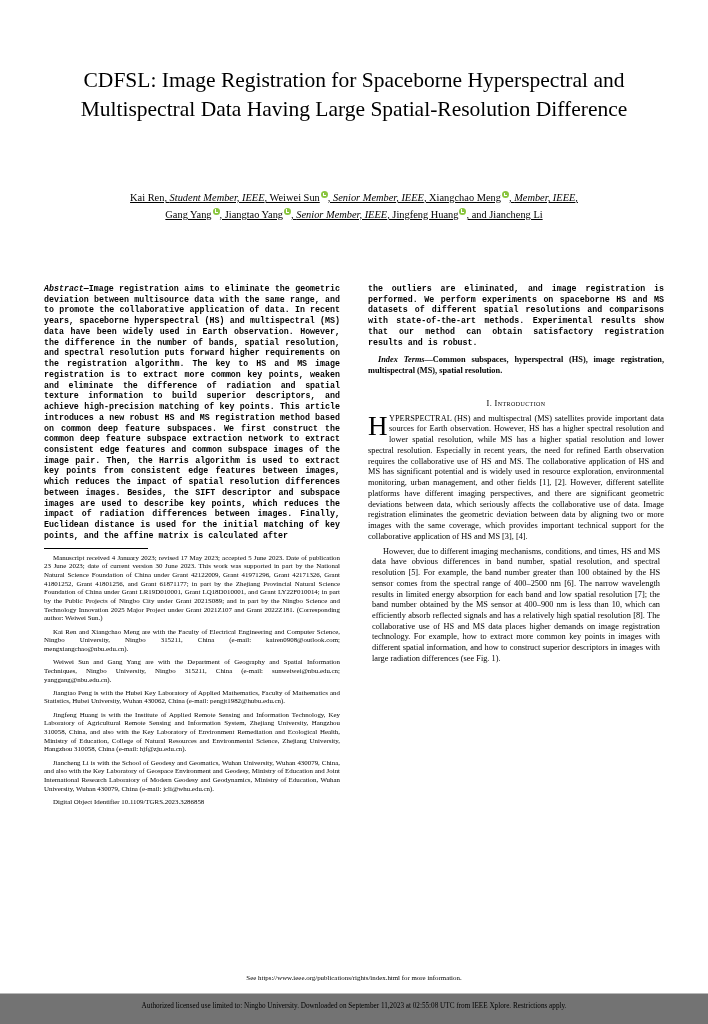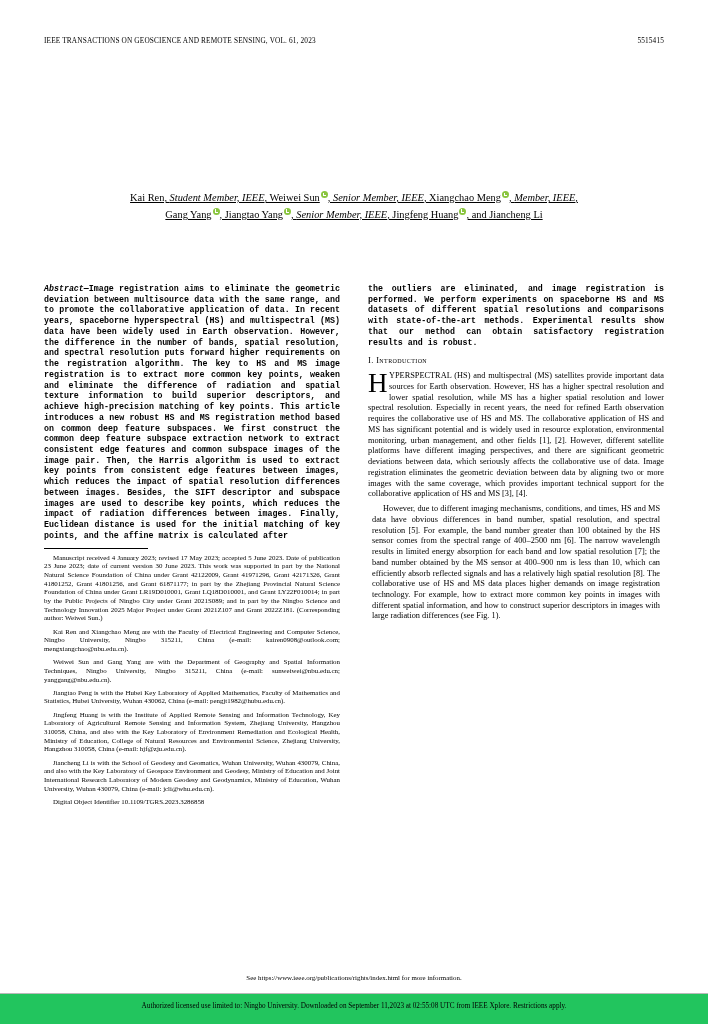--- a/index.html
+++ b/index.html
@@ -114,24 +114,24 @@
     width: 104px;
   }
   .footnotes {
     font-size: 6.9px;
     line-height: 1.26;
     text-align: justify;
   }
   .footnotes p { margin: 0 0 4.5px 0; text-indent: 9px; }
 
   .sec-head {
-    text-align: left;
+    text-align: center;
     font-size: 8.4px;
     letter-spacing: 0.4px;
-    margin: 8px 0 4px 0;
+    margin: 22px 0 4px 0;
     font-variant: small-caps;
   }
   .body-p {
     margin: 4px;
     text-indent: 11px;
     text-align: justify;
   }
   .dropcap-p {
     margin: 0;
     text-align: justify;
@@ -156,42 +156,39 @@
   }
   .footer .line2 { font-size: 6.9px; }
 
   .bottom-bar {
     position: absolute;
     left: 0;
     right: 0;
     bottom: 0;
     height: 30px;
     border-top: 0.7px solid #b9b9b9;
-    background: #22c55e;
+    background: #737373;
   }
   .bottom-bar-text {
     position: absolute;
     left: 0;
     right: 0;
     top: 8px;
     text-align: center;
     font-size: 7.2px;
     font-family: "Liberation Serif", serif;
   }
 </style>
 </head>
 <body>
 
 <div class="page">
 
-  <div class="header-row">
-    <div class="header-left">IEEE TRANSACTIONS ON GEOSCIENCE AND REMOTE SENSING, VOL. 61, 2023</div>
-    <div class="header-right">5515415</div>
-  </div>
-
+
+  <div class="title">CDFSL: Image Registration for Spaceborne Hyperspectral and Multispectral Data Having Large Spatial-Resolution Difference</div>
 
   <div class="authors">
     <span>Kai Ren, </span><span class="it">Student Member, IEEE</span><span>, Weiwei Sun</span><span class="orcid"></span><span>, </span><span class="it">Senior Member, IEEE</span><span>, Xiangchao Meng</span><span class="orcid"></span><span>, </span><span class="it">Member, IEEE</span><span>,</span><br>
     <span>Gang Yang</span><span class="orcid"></span><span>, Jiangtao Yang</span><span class="orcid"></span><span>, </span><span class="it">Senior Member, IEEE</span><span>, Jingfeng Huang</span><span class="orcid"></span><span>, and Jiancheng Li</span>
   </div>
 
   <div class="columns">
 
     <div class="col col-left">
       <p class="abstract"><span class="lead">Abstract—</span><span>Image registration aims to eliminate the geometric deviation between multisource data with the same range, and to promote the collaborative application of data. In recent years, spaceborne hyperspectral (HS) and multispectral (MS) data have been widely used in Earth observation. However, the difference in the number of bands, spatial resolution, and spectral resolution puts forward higher requirements on the registration algorithm. The key to HS and MS image registration is to extract more common key points, weaken and eliminate the difference of radiation and spatial texture information to build superior descriptors, and achieve high-precision matching of key points. This article introduces a new robust HS and MS registration method based on common deep feature subspaces. We first construct the common deep feature subspace extraction network to extract consistent edge features and common subspace images of the image pair. Then, the Harris algorithm is used to extract key points from consistent edge features between images, which reduces the impact of spatial resolution differences between images. Besides, the SIFT descriptor and subspace images are used to describe key points, which reduces the impact of radiation differences between images. Finally, Euclidean distance is used for the initial matching of key points, and the affine matrix is calculated after</span></p>
@@ -205,20 +202,21 @@
         <p>Jiangtao Peng is with the Hubei Key Laboratory of Applied Mathematics, Faculty of Mathematics and Statistics, Hubei University, Wuhan 430062, China (e-mail: pengjt1982@hubu.edu.cn).</p>
         <p>Jingfeng Huang is with the Institute of Applied Remote Sensing and Information Technology, Key Laboratory of Agricultural Remote Sensing and Information System, Zhejiang University, Hangzhou 310058, China, and also with the Key Laboratory of Environment Remediation and Ecological Health, Ministry of Education, College of Natural Resources and Environmental Science, Zhejiang University, Hangzhou 310058, China (e-mail: hjf@zju.edu.cn).</p>
         <p>Jiancheng Li is with the School of Geodesy and Geomatics, Wuhan University, Wuhan 430079, China, and also with the Key Laboratory of Geospace Environment and Geodesy, Ministry of Education and Joint International Research Laboratory of Modern Geodesy and Geodynamics, Ministry of Education, Wuhan University, Wuhan 430079, China (e-mail: jcli@whu.edu.cn).</p>
         <p>Digital Object Identifier 10.1109/TGRS.2023.3286858</p>
       </div>
     </div>
 
     <div class="col col-right">
       <p class="abstract">the outliers are eliminated, and image registration is performed. We perform experiments on spaceborne HS and MS datasets of different spatial resolutions and comparisons with state-of-the-art methods. Experimental results show that our method can obtain satisfactory registration results and is robust.</p>
 
+      <p class="indexterms"><span class="lead">Index Terms—</span><span>Common subspaces, hyperspectral (HS), image registration, multispectral (MS), spatial resolution.</span></p>
 
       <div class="sec-head">I. Introduction</div>
 
       <p class="dropcap-p"><span class="dropcap">H</span><span>YPERSPECTRAL (HS) and multispectral (MS) satellites provide important data sources for Earth observation. However, HS has a higher spectral resolution and lower spatial resolution, while MS has a higher spatial resolution and lower spectral resolution. Especially in recent years, the need for refined Earth observation requires the collaborative use of HS and MS. The collaborative application of HS and MS has significant potential and is widely used in resource exploration, environmental monitoring, urban management, and other fields [1], [2]. However, different satellite platforms have different imaging perspectives, and there are significant geometric deviations between data, which seriously affects the collaborative use of data. Image registration eliminates the geometric deviation between data by aligning two or more images with the same coverage, which provides important technical support for the collaborative application of HS and MS [3], [4].</span></p>
 
       <p class="body-p">However, due to different imaging mechanisms, conditions, and times, HS and MS data have obvious differences in band number, spatial resolution, and spectral resolution [5]. For example, the band number greater than 100 obtained by the HS sensor comes from the spectral range of 400–2500 nm [6]. The narrow wavelength results in limited energy absorption for each band and low spatial resolution [7]; the band number obtained by the MS sensor at 400–900 nm is less than 10, which can efficiently absorb reflected signals and has a relatively high spatial resolution [8]. The collaborative use of HS and MS data places higher demands on image registration technology. For example, how to extract more common key points in images with different spatial information, and how to construct superior descriptors in images with large radiation differences (see Fig. 1).</p>
 
     </div>
 
   </div>

